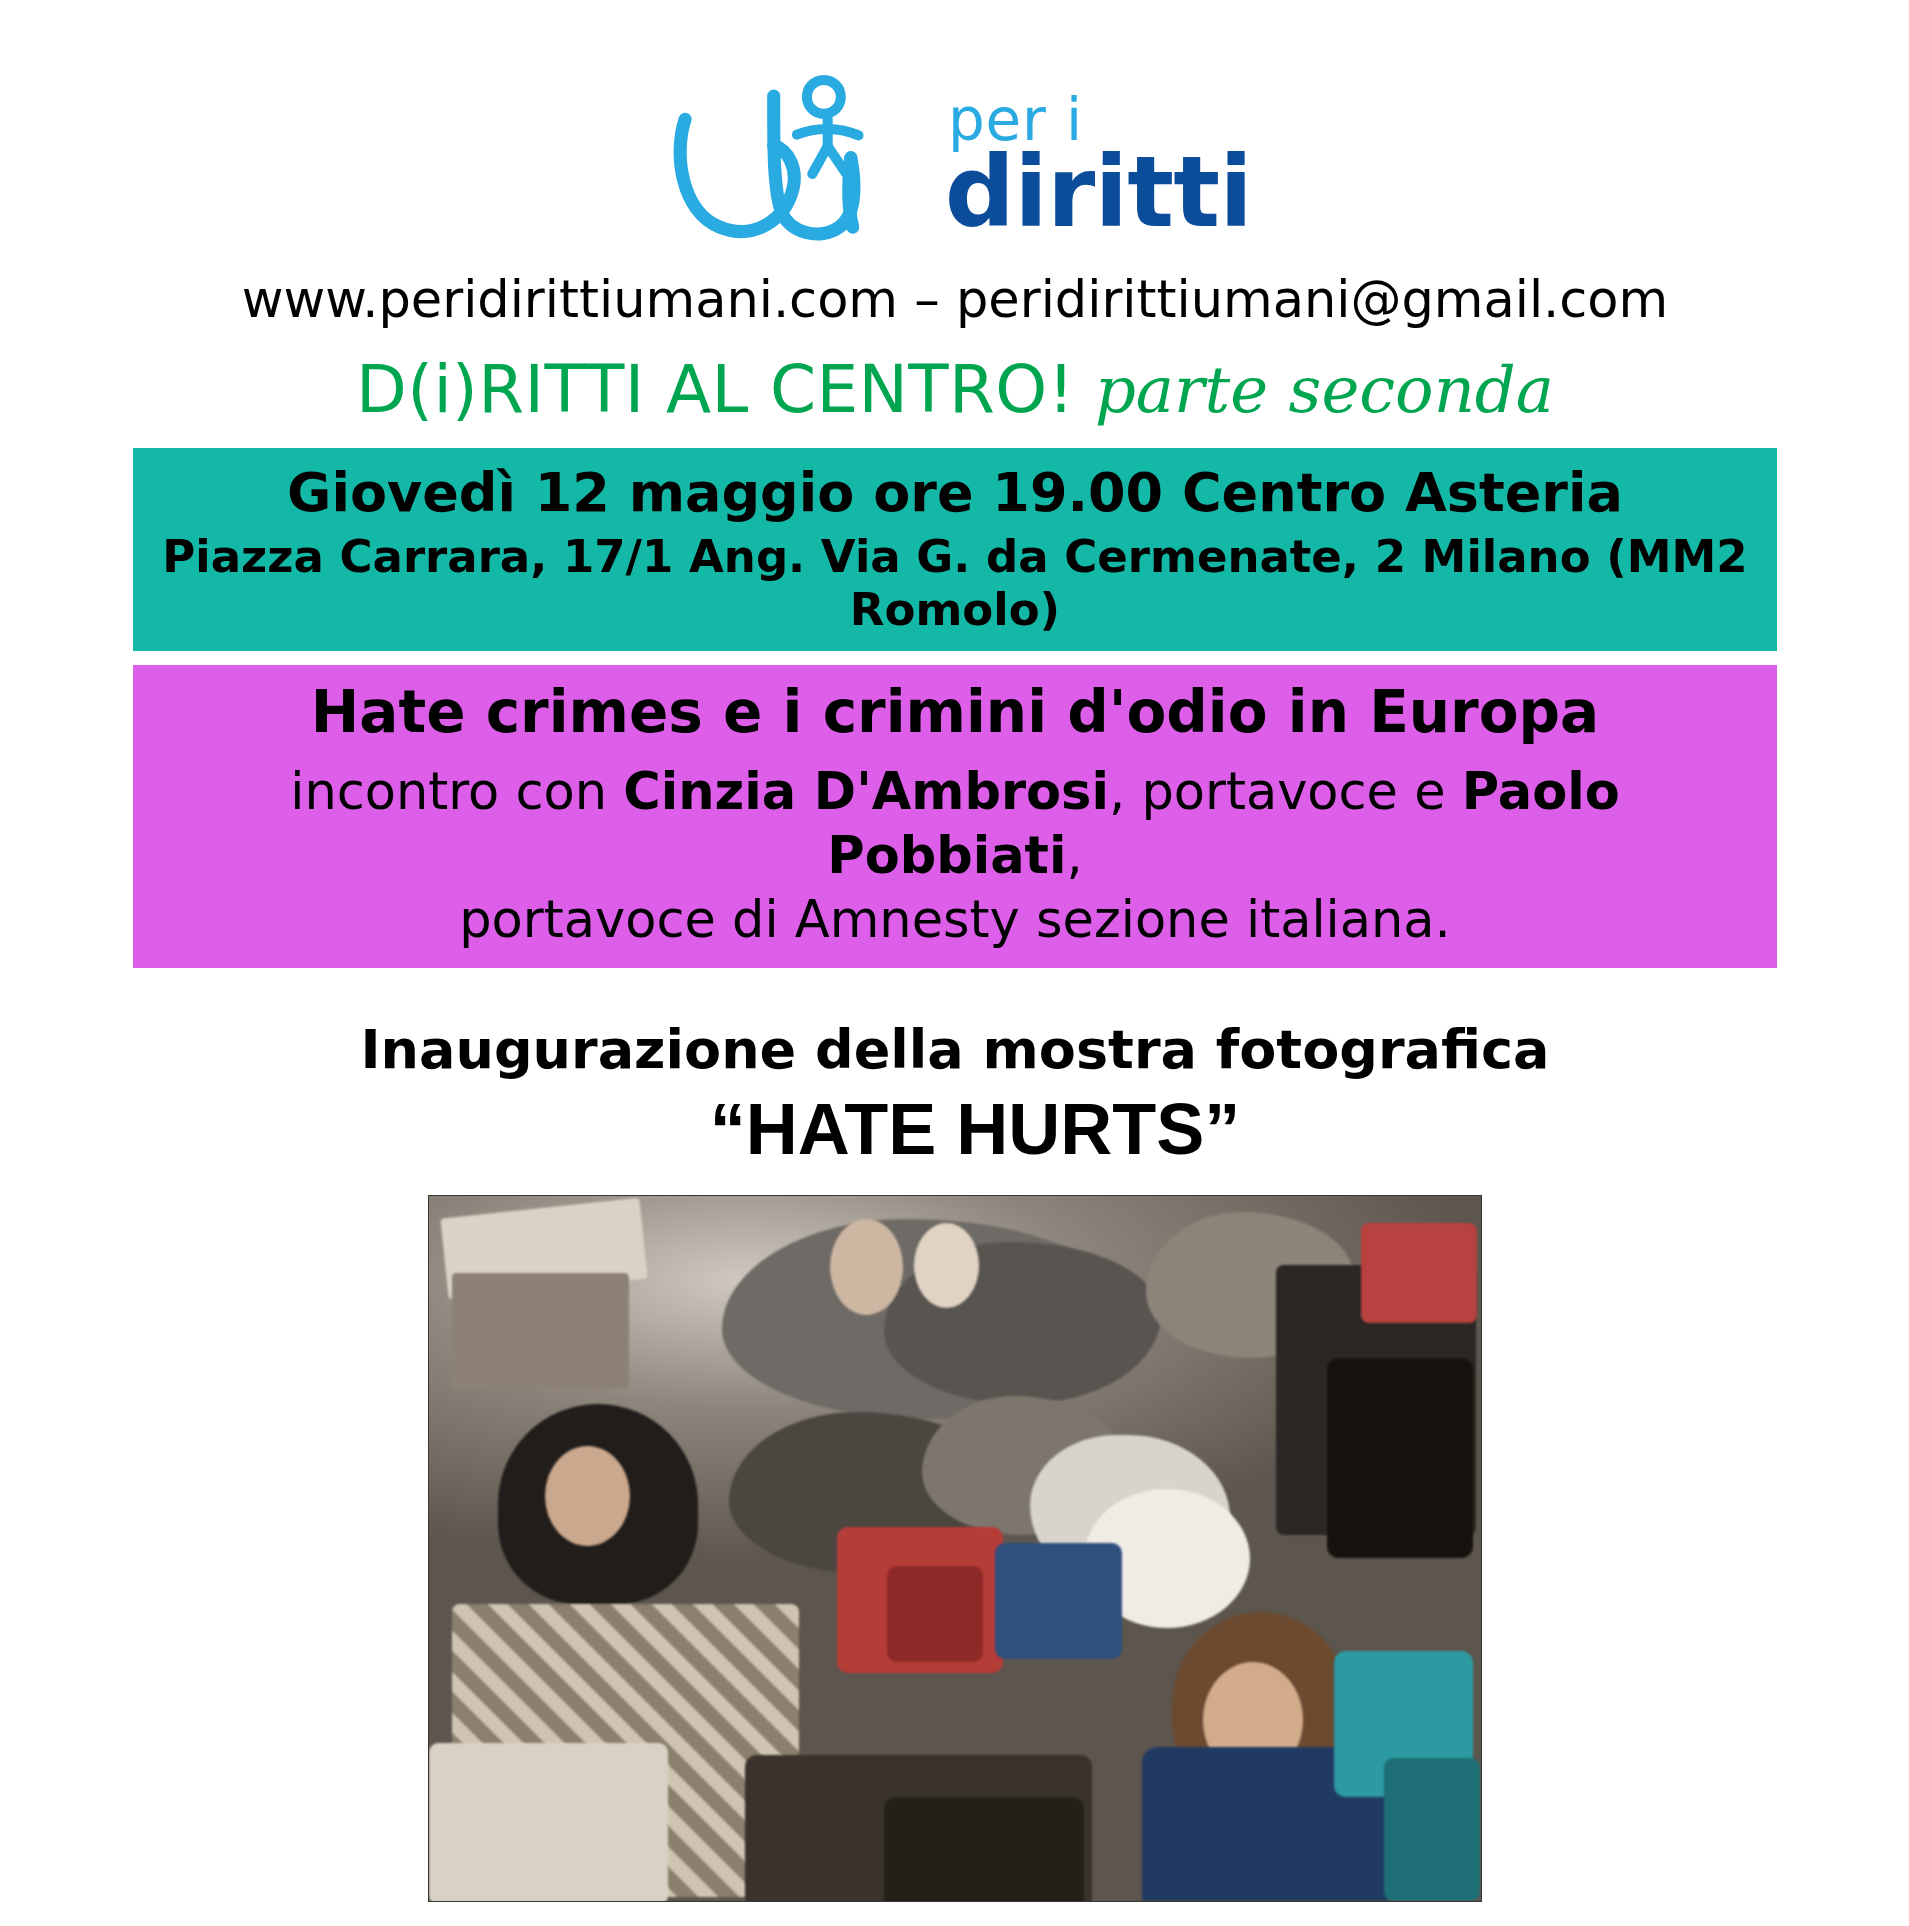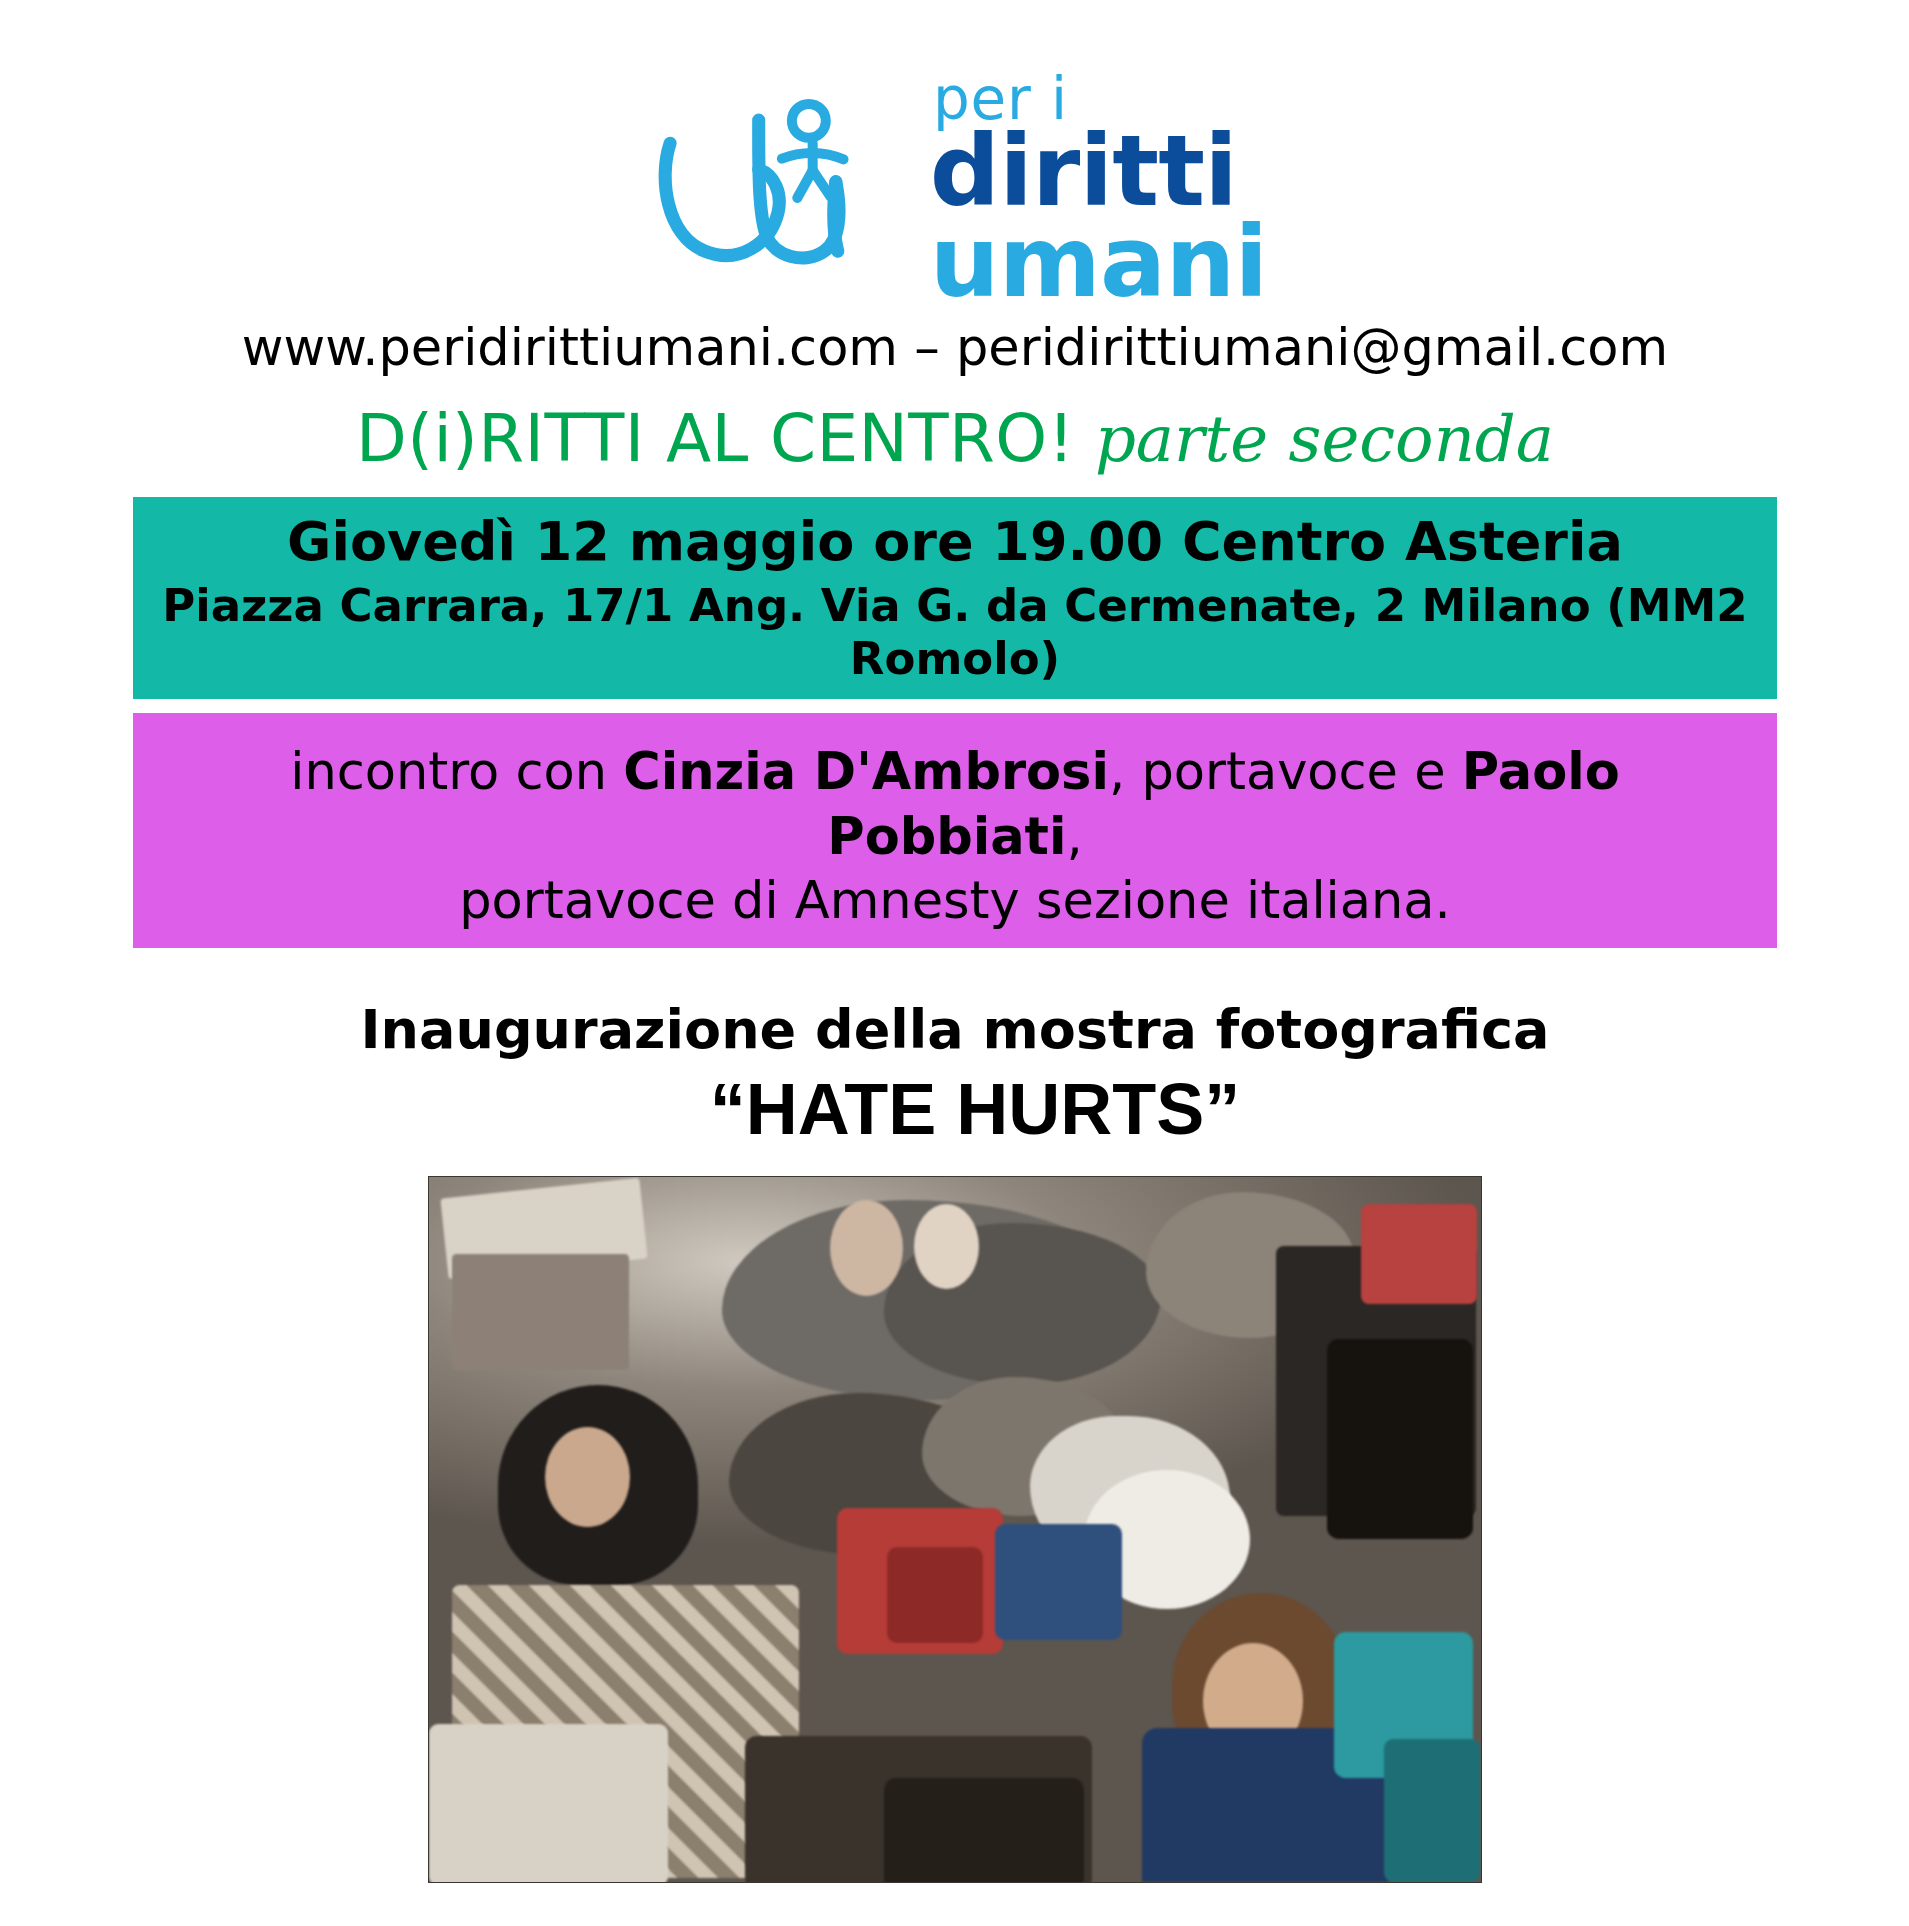--- a/index.html
+++ b/index.html
@@ -198,37 +198,37 @@
           <circle cx="430" cy="62" r="44" fill="none" stroke="#29ABE2" stroke-width="26"></circle>
           <path d="M360 160 C 410 140, 470 140, 520 162" fill="none" stroke="#29ABE2" stroke-width="26" stroke-linecap="round"></path>
           <path d="M440 120 L 440 190" fill="none" stroke="#29ABE2" stroke-width="26" stroke-linecap="round"></path>
           <path d="M440 190 L 400 262" fill="none" stroke="#29ABE2" stroke-width="26" stroke-linecap="round"></path>
           <path d="M440 190 L 486 258" fill="none" stroke="#29ABE2" stroke-width="26" stroke-linecap="round"></path>
         </svg>
       </div>
       <div class="logo-text">
         <div class="logo-peri">per i</div>
         <div class="logo-diritti">diritti</div>
-        <div class="logo-umani">umani</div>
       </div>
     </div>
   </div>
 
   <div class="url-line">www.peridirittiumani.com – peridirittiumani@gmail.com</div>
 
   <div class="green-title">
     <span class="part1">D(i)RITTI AL CENTRO!</span><span class="part2"> parte seconda</span>
   </div>
 
   <div class="bar-magenta">
     <div class="l1">Giovedì 12 maggio ore 19.00 Centro Asteria</div>
     <div class="l2">Piazza Carrara, 17/1 Ang. Via G. da Cermenate, 2 Milano (MM2 Romolo)</div>
   </div>
 
   <div class="box-orchid">
+    <div class="h1">Hate crimes e i crimini d'odio in Europa</div>
     <div class="p1">
       <span>incontro con </span><b>Cinzia D'Ambrosi</b><span>, portavoce e </span><b>Paolo Pobbiati</b><span>,</span>
       <div>portavoce di Amnesty sezione italiana.</div>
     </div>
   </div>
 
   <div class="inaug">
     <div class="line1">Inaugurazione della mostra fotografica</div>
     <div class="line2">“HATE HURTS”</div>
   </div>

